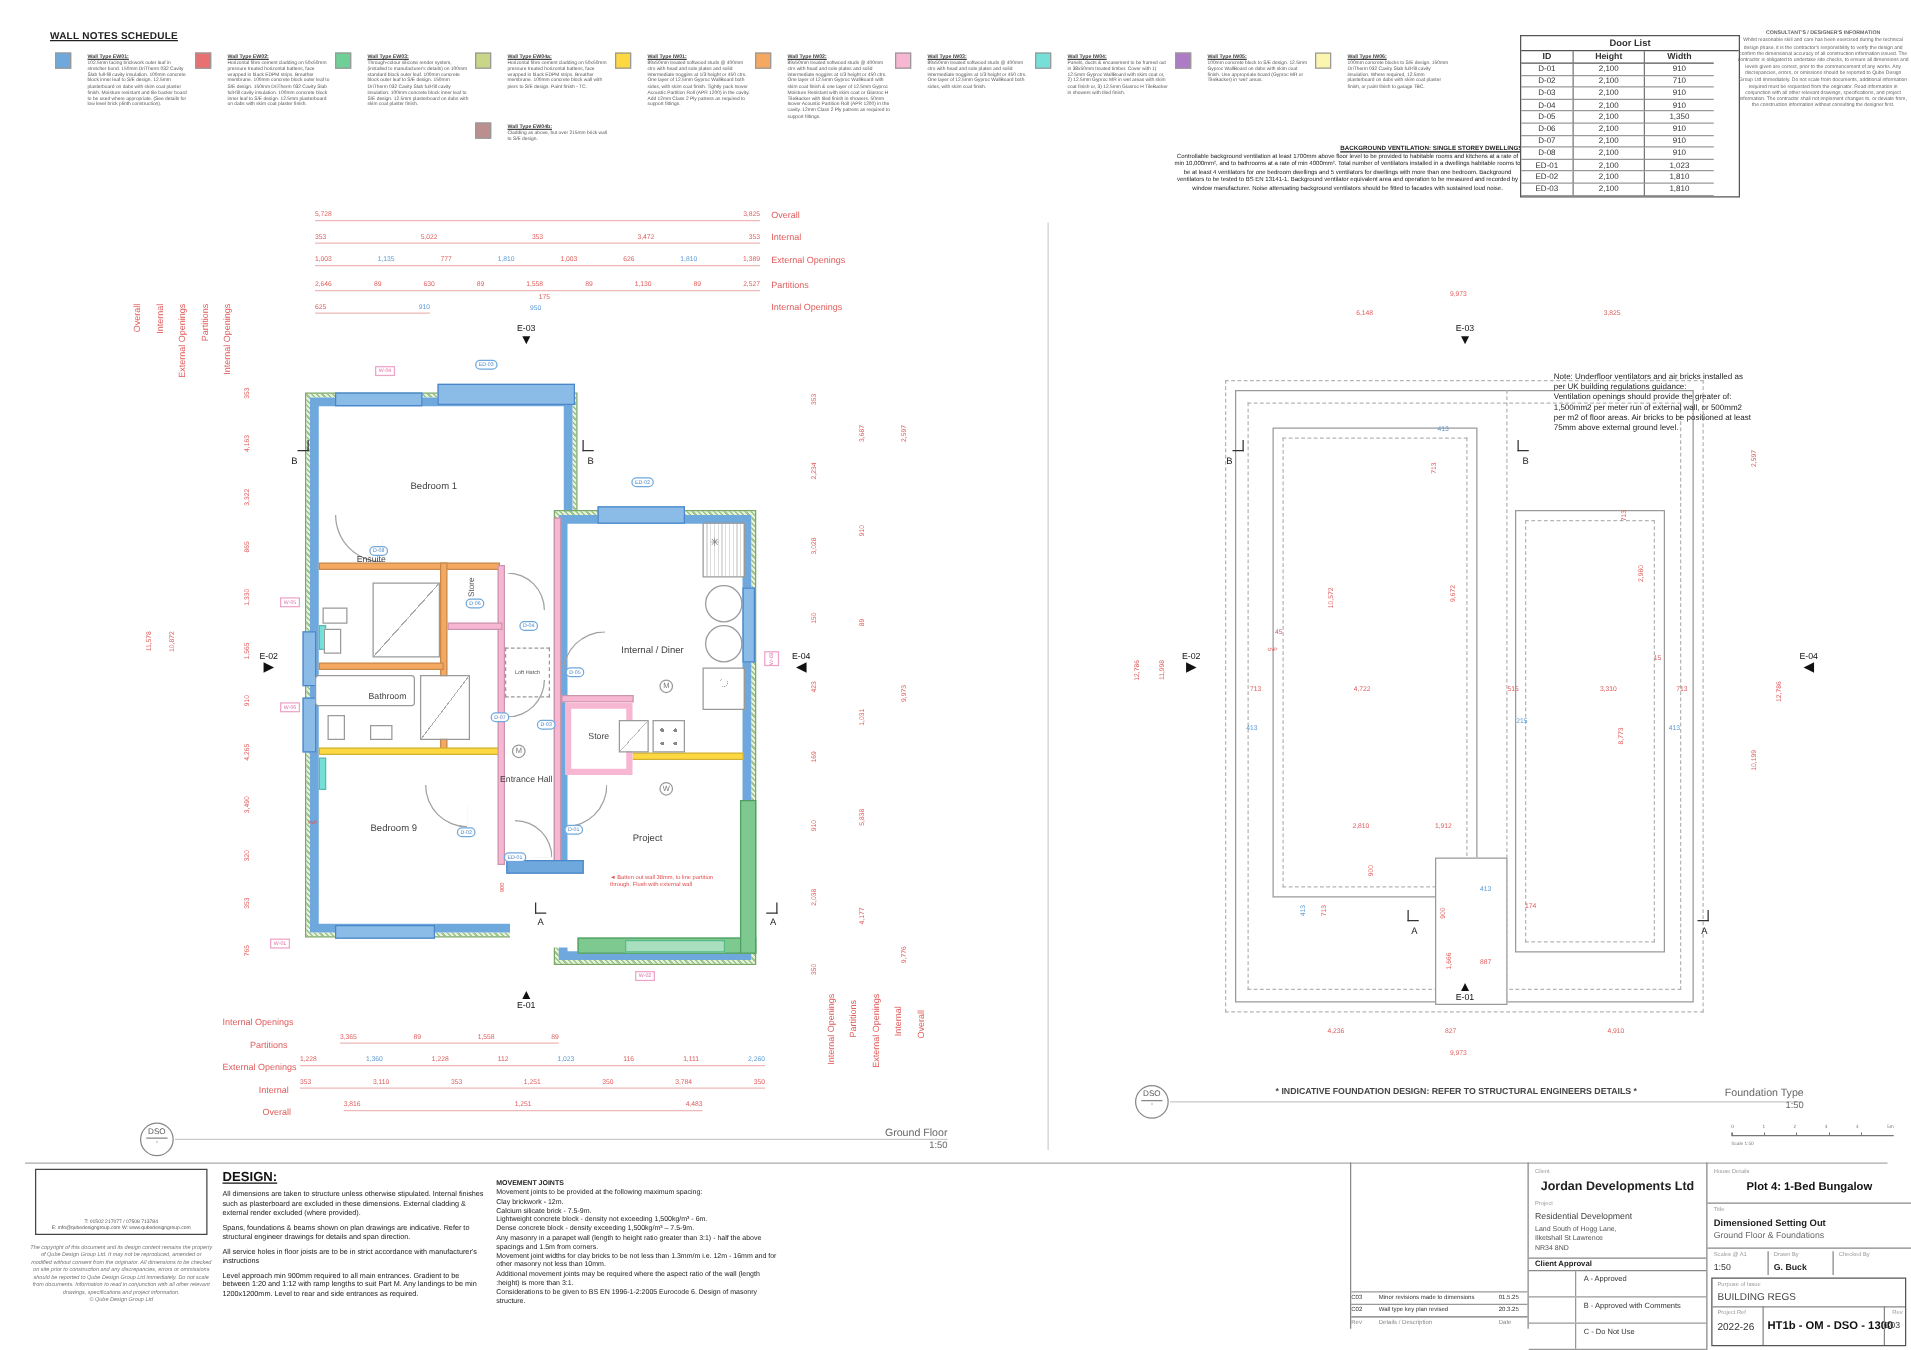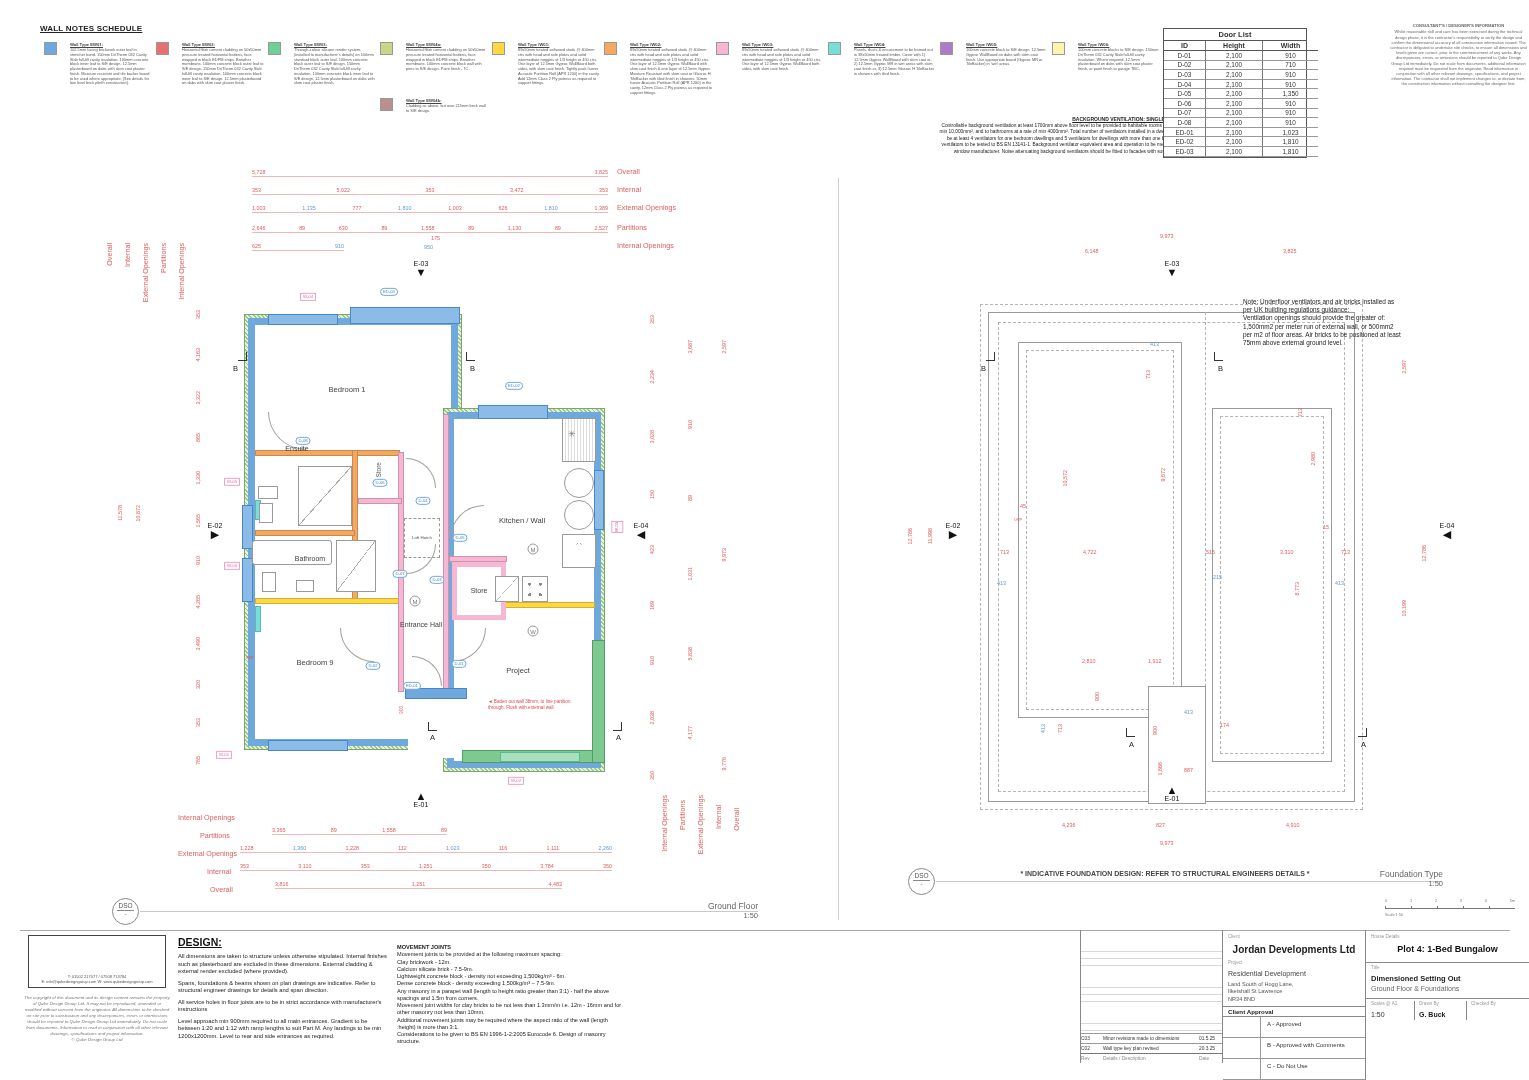--- a/index.html
+++ b/index.html
@@ -176,21 +176,21 @@
         <div class="wt-title">Wall Type IW06:</div>
         <div class="wt-desc">100mm concrete blocks to S/E design. 150mm DriTherm 032 Cavity Slab full-fill cavity insulation. Where required, 12.5mm plasterboard on dabs with skim coat plaster finish, or paint finish to garage TBC.</div>
       </div>
   </div>
 
   <div class="abs vent" style="left:938px;top:116px;width:280px">
     <b>BACKGROUND VENTILATION: SINGLE STOREY DWELLINGS</b>
     <span>Controllable background ventilation at least 1700mm above floor level to be provided to habitable rooms and kitchens at a rate of min 10,000mm², and to bathrooms at a rate of min 4000mm². Total number of ventilators installed in a dwellings habitable rooms to be at least 4 ventilators for one bedroom dwellings and 5 ventilators for dwellings with more than one bedroom. Background ventilators to be tested to BS EN 13141-1. Background ventilator equivalent area and operation to be measured and recorded by window manufacturer. Noise attenuating background ventilators should be fitted to facades with sustained loud noise.</span>
   </div>
 
-  <div class="abs dl" style="left:1163px;top:28px;width:144px">
+  <div class="abs dl" style="left:1216px;top:28px;width:176px">
     <div class="t">Door List</div>
     <div class="hd">
       <span>ID</span>
       <span>Height</span>
       <span>Width</span>
     </div>
     <div>
         <div class="rw">
         <span>D-01</span>
         <span>2,100</span>
@@ -409,21 +409,21 @@
   <div class="arc" style="left:406px;top:458px;width:30px;height:30px;border-left:none;border-bottom:none;border-radius:0 100% 0 0"></div>
   <div class="arc" style="left:450px;top:505px;width:34px;height:34px;border-right:none;border-bottom:none;border-radius:100% 0 0 0"></div>
   <div class="arc" style="left:406px;top:544px;width:30px;height:30px;border-left:none;border-top:none;border-radius:0 0 100% 0"></div>
   <div class="arc" style="left:340px;top:628px;width:34px;height:34px;border-right:none;border-top:none;border-radius:0 0 0 100%"></div>
   <div class="arc" style="left:452px;top:628px;width:34px;height:34px;border-left:none;border-top:none;border-radius:0 0 100% 0"></div>
   <div class="arc" style="left:412px;top:656px;width:30px;height:30px;border-left:none;border-bottom:none;border-radius:0 100% 0 0"></div>
 
   <span class="room ctr" style="left:347px;top:389px">Bedroom 1</span>
   <span class="room ctr" style="left:297px;top:448px;font-size:7px">Ensuite</span>
   <span class="room rotc" style="left:378px;top:462px;font-size:6.5px;color:#555;position:absolute">Store</span>
-  <span class="room ctr" style="left:522px;top:520px">Kitchen / Wall</span>
+  <span class="room ctr" style="left:522px;top:520px">Internal / Diner</span>
   <span class="abs room-s ctr" style="left:422px;top:538px;width:22px;white-space:normal">Loft Hatch</span>
   <span class="room ctr" style="left:310px;top:558px;font-size:7px">Bathroom</span>
   <span class="room ctr" style="left:315px;top:662px">Bedroom 9</span>
   <span class="room ctr" style="left:421px;top:624px;font-size:7px">Entrance Hall</span>
   <span class="room ctr" style="left:479px;top:590px;font-size:7px">Store</span>
   <span class="room ctr" style="left:518px;top:670px">Project</span>
 
   <span class="sym" style="left:568px;top:430px;font-size:9px">✳</span>
   <span class="sym circ ctr" style="left:533px;top:549px;width:11px;height:11px;font-size:6px;text-align:center;line-height:10px">M</span>
   <span class="sym circ ctr" style="left:415px;top:601px;width:11px;height:11px;font-size:6px;text-align:center;line-height:10px">M</span>
@@ -696,15 +696,27 @@
     <div style="position:absolute;left:5px;top:55px;font-size:7px;color:#666">Ground Floor &amp; Foundations</div>
     <div style="position:absolute;left:0;right:0;top:68px;border-top:.8px solid #888"></div>
     <span class="tb-lab" style="position:absolute;left:5px;top:71px">Scales @ A1</span>
     <div style="position:absolute;left:5px;top:81px;font-size:7px;color:#333">1:50</div>
     <div style="position:absolute;left:48px;top:71px;bottom:60px;border-left:.8px solid #888"></div>
     <span class="tb-lab" style="position:absolute;left:53px;top:71px">Drawn By</span>
     <div style="position:absolute;left:53px;top:81px;font-size:7px;font-weight:bold;color:#222">G. Buck</div>
     <div style="position:absolute;left:100px;top:71px;bottom:60px;border-left:.8px solid #888"></div>
     <span class="tb-lab" style="position:absolute;left:105px;top:71px">Checked By</span>
     <div style="position:absolute;left:105px;top:81px;font-size:7px;color:#222"></div>
+    <div class="pbox" style="left:3px;top:92px;width:156px;height:55px">
+      <span class="tb-lab" style="position:absolute;left:4px;top:2px">Purpose of Issue</span>
+      <div style="position:absolute;left:4px;top:10px;font-size:8px;color:#444">BUILDING REGS</div>
+      <div style="position:absolute;left:0;right:0;top:22px;border-top:.8px solid #888"></div>
+      <span class="tb-lab" style="position:absolute;left:4px;top:24px">Project Ref</span>
+      <div style="position:absolute;left:4px;top:34px;font-size:8px;color:#333">2022-26</div>
+      <div style="position:absolute;left:40px;top:22px;bottom:0;border-left:.8px solid #888"></div>
+      <div style="position:absolute;left:44px;top:32px;font-size:9px;font-weight:bold;color:#111;white-space:nowrap">HT1b - OM - DSO - 1300</div>
+      <div style="position:absolute;right:16px;top:22px;bottom:0;border-left:.8px solid #888"></div>
+      <span class="tb-lab" style="position:absolute;right:2px;top:24px">Rev</span>
+      <div style="position:absolute;right:4px;top:34px;font-size:7px;color:#333">C03</div>
+    </div>
   </div>
 
 </div>
 
 </body></html>

